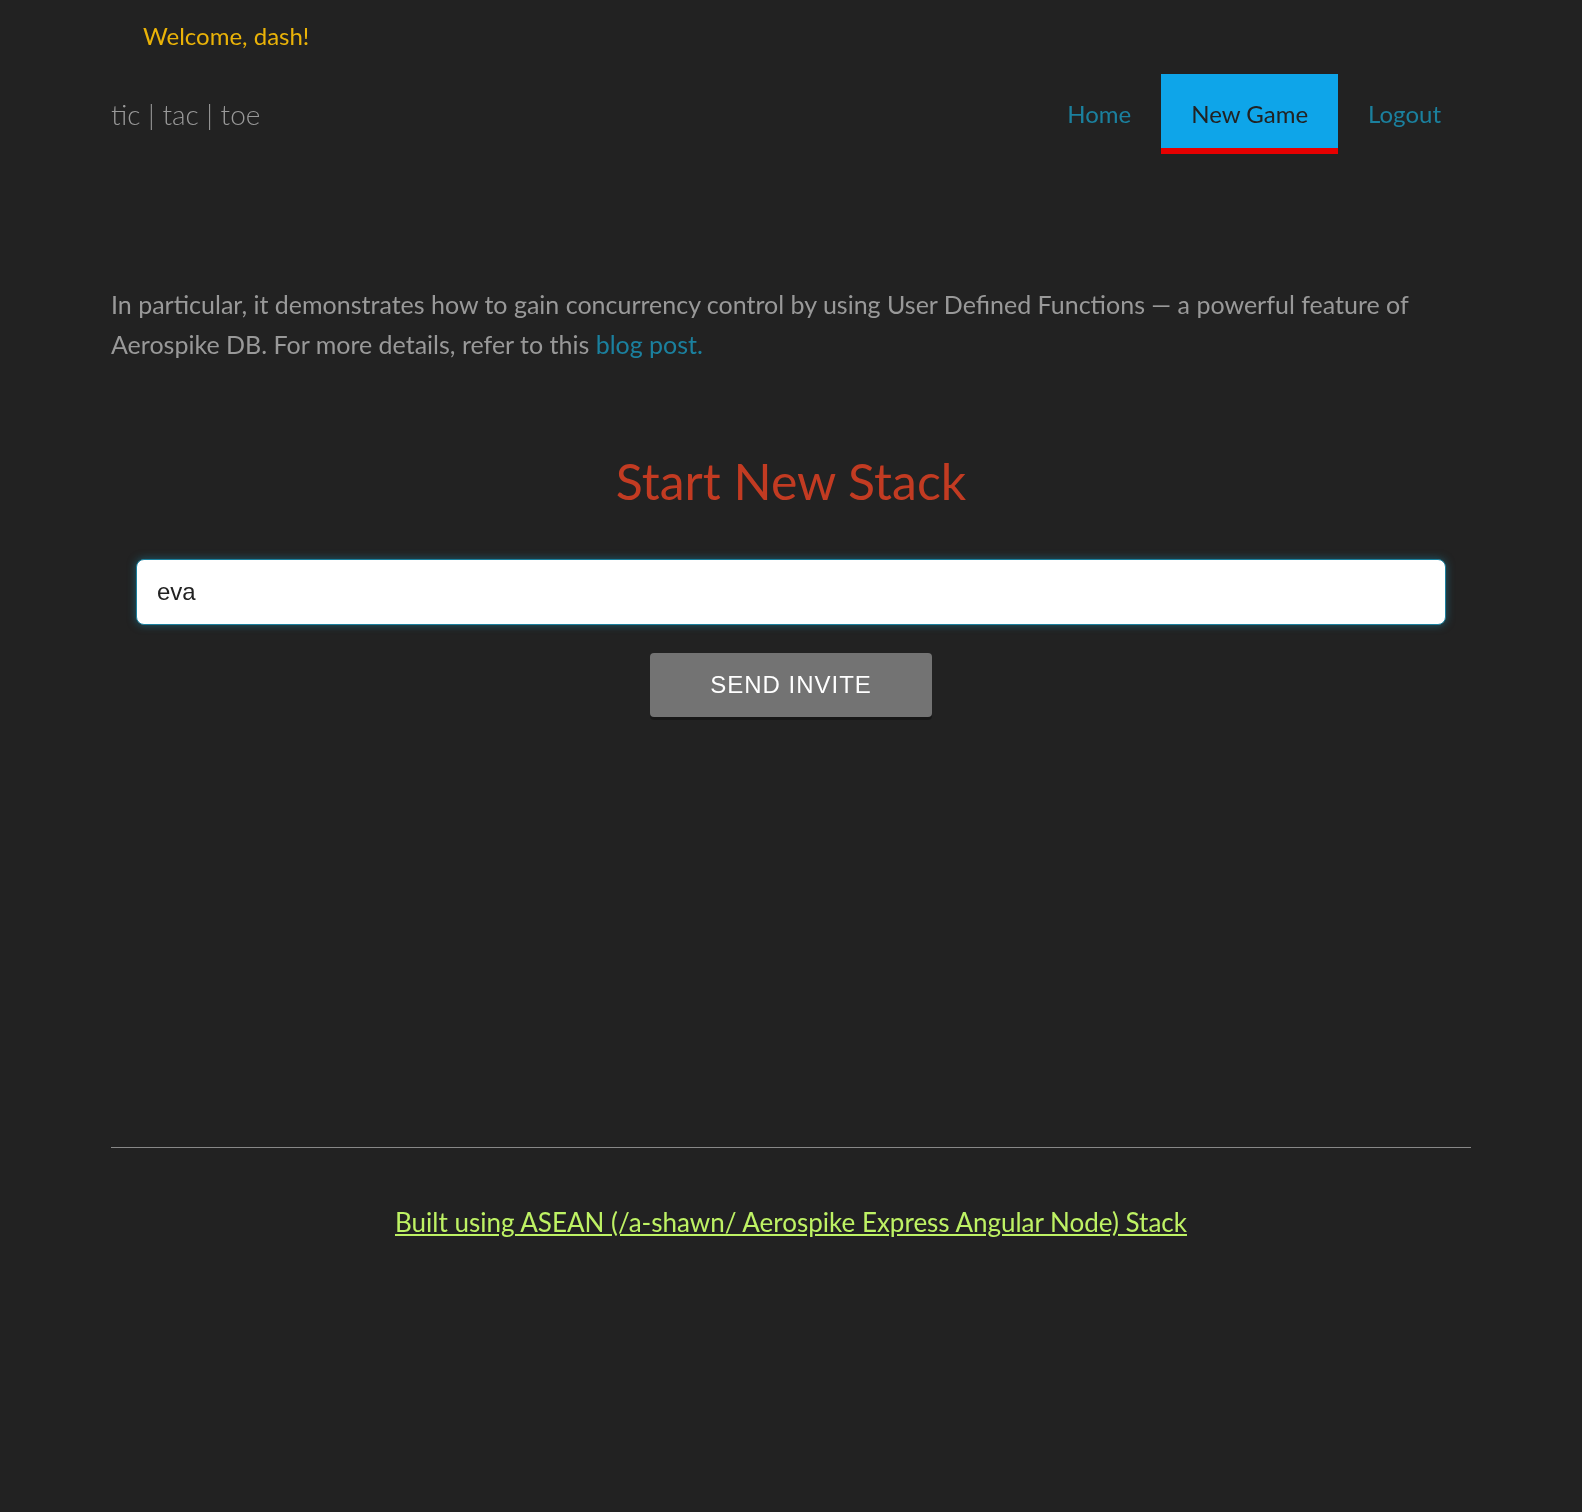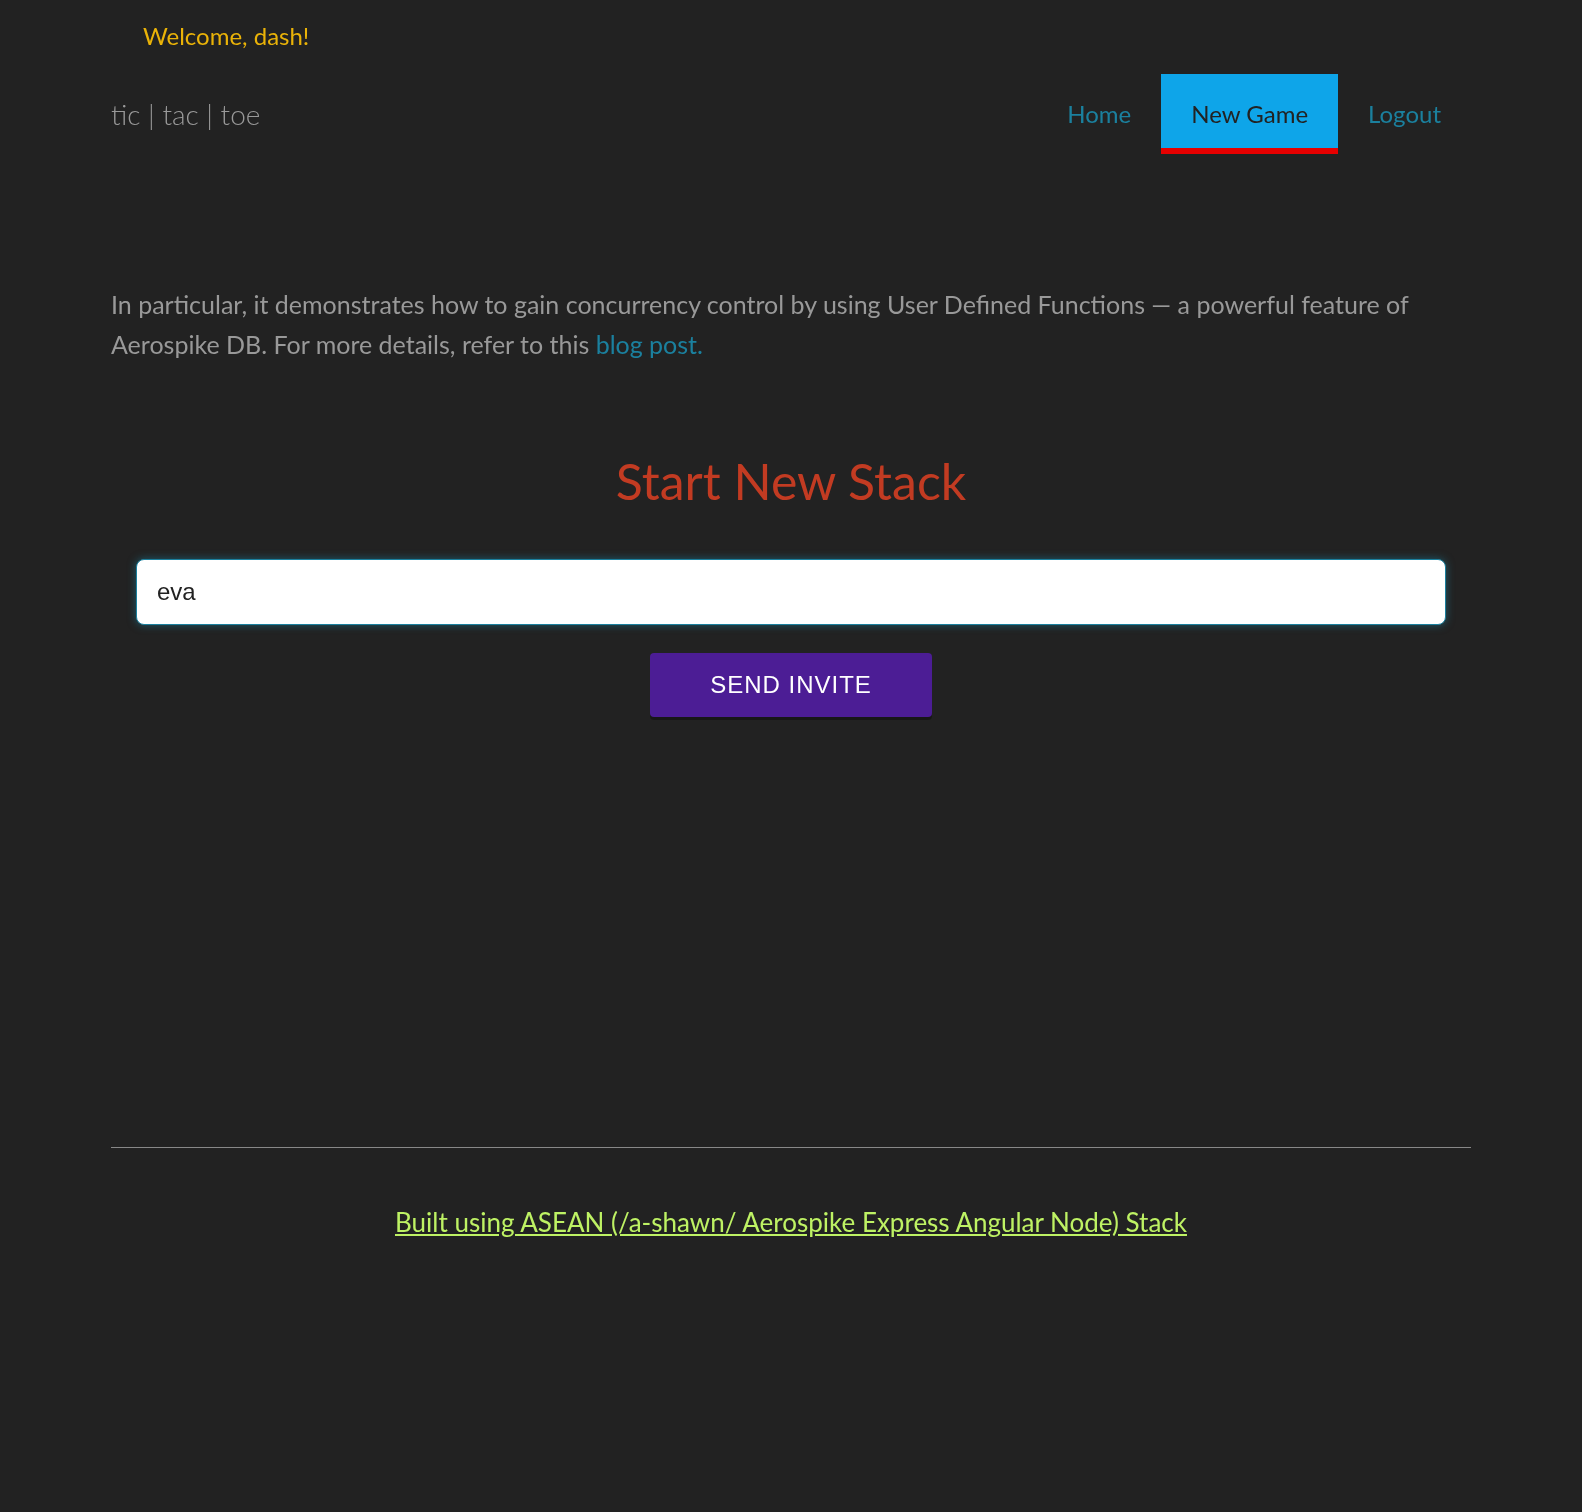--- a/index.html
+++ b/index.html
@@ -111,21 +111,21 @@
       box-shadow: 0 0 8px rgba(27, 128, 158, 0.6);
       border-color: #1b809e;
     }
     
     .button-wrapper {
       text-align: center;
       margin-top: 28px;
     }
     
     .invite-button {
-      background-color: #4c1d95;
+      background-color: #737373;
       color: #ffffff;
       border: none;
       padding: 18px 60px;
       font-size: 24px;
       font-weight: 500;
       letter-spacing: 1px;
       border-radius: 4px;
       cursor: pointer;
       box-shadow: 0 3px 0 rgba(0,0,0,0.3);
     }

